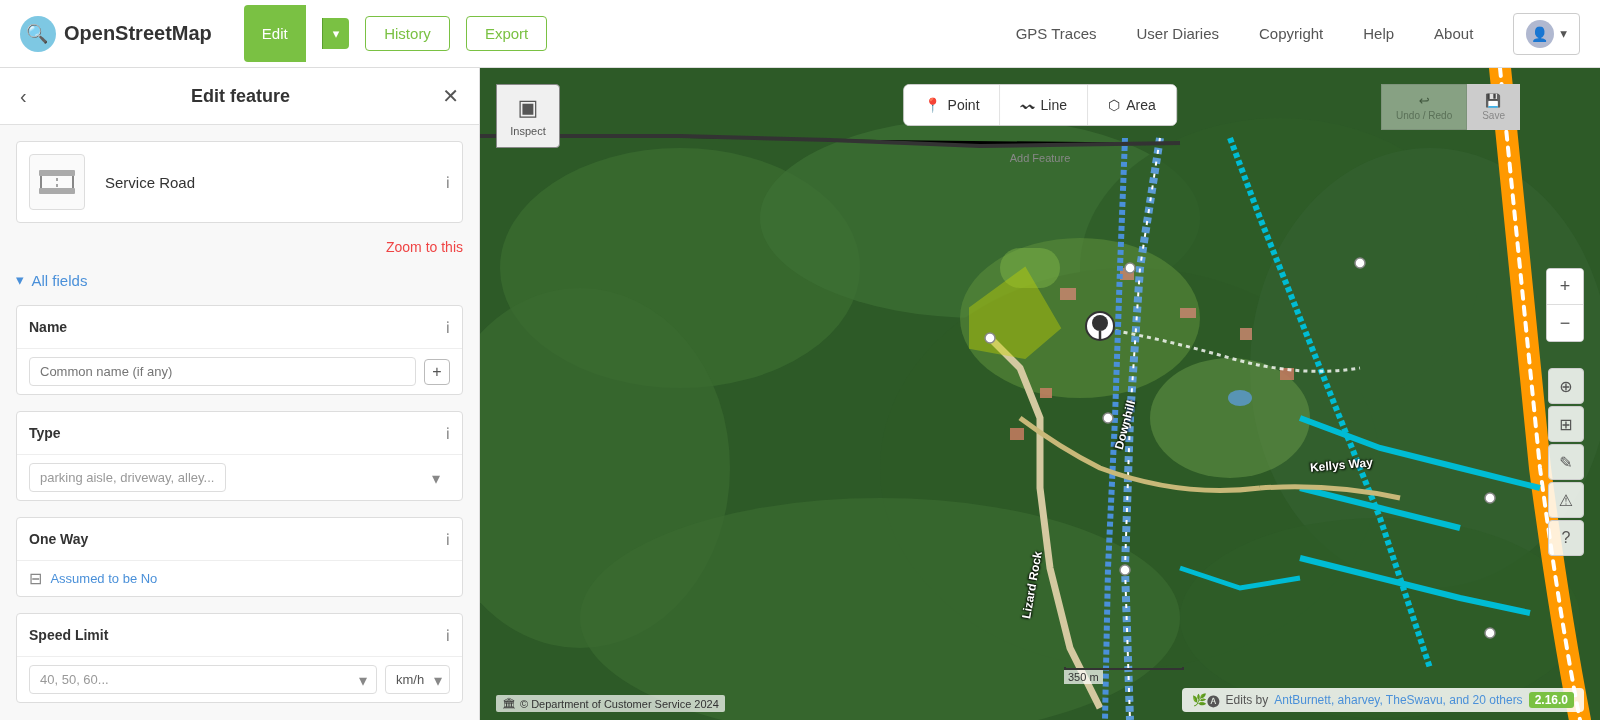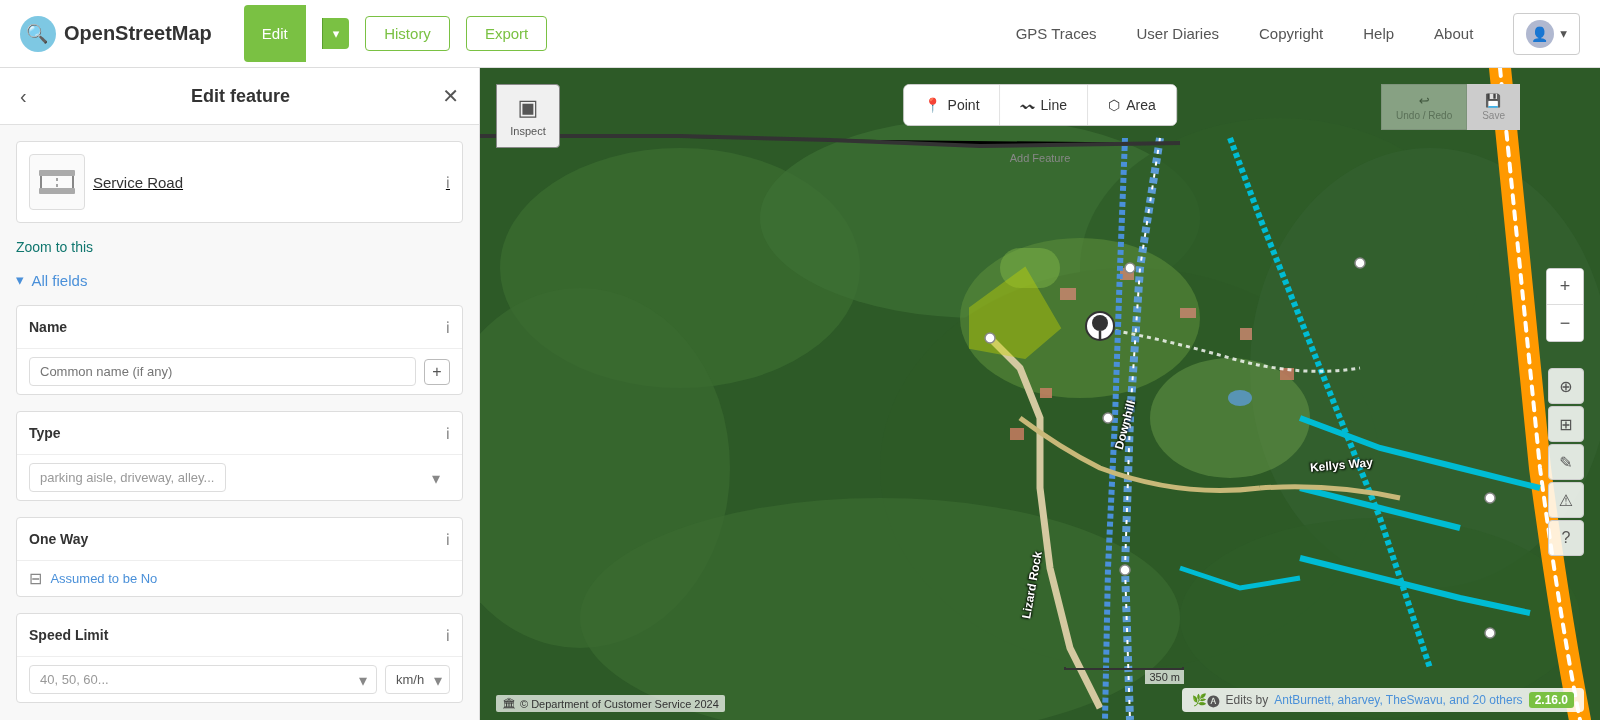--- a/index.html
+++ b/index.html
@@ -37,30 +37,30 @@
     .sidebar-header {
       display: flex; align-items: center; justify-content: space-between;
       padding: 16px 20px; background: #fff; border-bottom: 1px solid #e0e0e0;
     }
     .sidebar-back { font-size: 20px; color: #555; cursor: pointer; background: none; border: none; }
     .sidebar-title { font-size: 18px; font-weight: 600; color: #333; margin-left: 12px; }
     .sidebar-close { font-size: 20px; color: #555; cursor: pointer; background: none; border: none; }
 
     .feature-card {
       margin: 16px; background: #fff; border: 1px solid #ddd; border-radius: 4px;
-      display: flex; align-items: center; padding: 12px; gap: 8px; text-decoration: underline;
+      display: flex; align-items: center; padding: 12px; gap: 20px;
     }
     .feature-icon-box {
       width: 56px; height: 56px; border: 1px solid #ddd; border-radius: 4px;
       display: flex; align-items: center; justify-content: center; background: #fafafa; flex-shrink: 0;
     }
     .feature-name { font-size: 15px; font-weight: 500; color: #333; flex: 1; }
     .info-btn { background: none; border: none; color: #888; font-size: 16px; cursor: pointer; }
 
-    .zoom-link { text-align: left; padding: 0 16px 8px; color: #0f766e; font-size: 14px; cursor: pointer; }
+    .zoom-link { text-align: right; padding: 0 16px 8px; color: #ef4444; font-size: 14px; cursor: pointer; }
 
     .section-toggle {
       display: flex; align-items: center; gap: 8px; padding: 8px 16px; cursor: pointer;
       color: #4a90d9; font-size: 15px; font-weight: 500; background: none; border: none;
     }
 
     .field-group { margin: 8px 16px; background: #fff; border: 1px solid #ddd; border-radius: 4px; }
     .field-header {
       display: flex; align-items: center; justify-content: space-between;
       padding: 10px 12px; border-bottom: 1px solid #eee; font-size: 14px; font-weight: 600; color: #333; gap: 40px;
@@ -150,21 +150,21 @@
       display: flex; flex-direction: column; gap: 2px;
     }
     .map-tool-btn {
       width: 36px; height: 36px; background: rgba(255,255,255,0.85); border: 1px solid #ccc; border-radius: 4px;
       cursor: pointer; font-size: 16px; display: flex; align-items: center; justify-content: center; color: #555;
     }
 
     
     .scale-bar {
       position: absolute; bottom: 36px; left: 50%; transform: translateX(20%); z-index: 20;
-      display: flex; flex-direction: column; align-items: flex-end; margin-top: 36px;
+      display: flex; flex-direction: column; align-items: flex-start; margin-top: 36px;
     }
     .scale-line { width: 120px; height: 3px; border: 2px solid #333; border-top: none; background: transparent; }
     .scale-label { font-size: 11px; color: #333; background: rgba(255,255,255,0.7); padding: 1px 4px; }
 
     
     .attribution {
       position: absolute; bottom: 8px; left: 16px; font-size: 11px; color: #333; z-index: 20;
       background: rgba(255,255,255,0.7); padding: 2px 6px; border-radius: 2px; display: flex; align-items: center; gap: 4px;
     }
 

